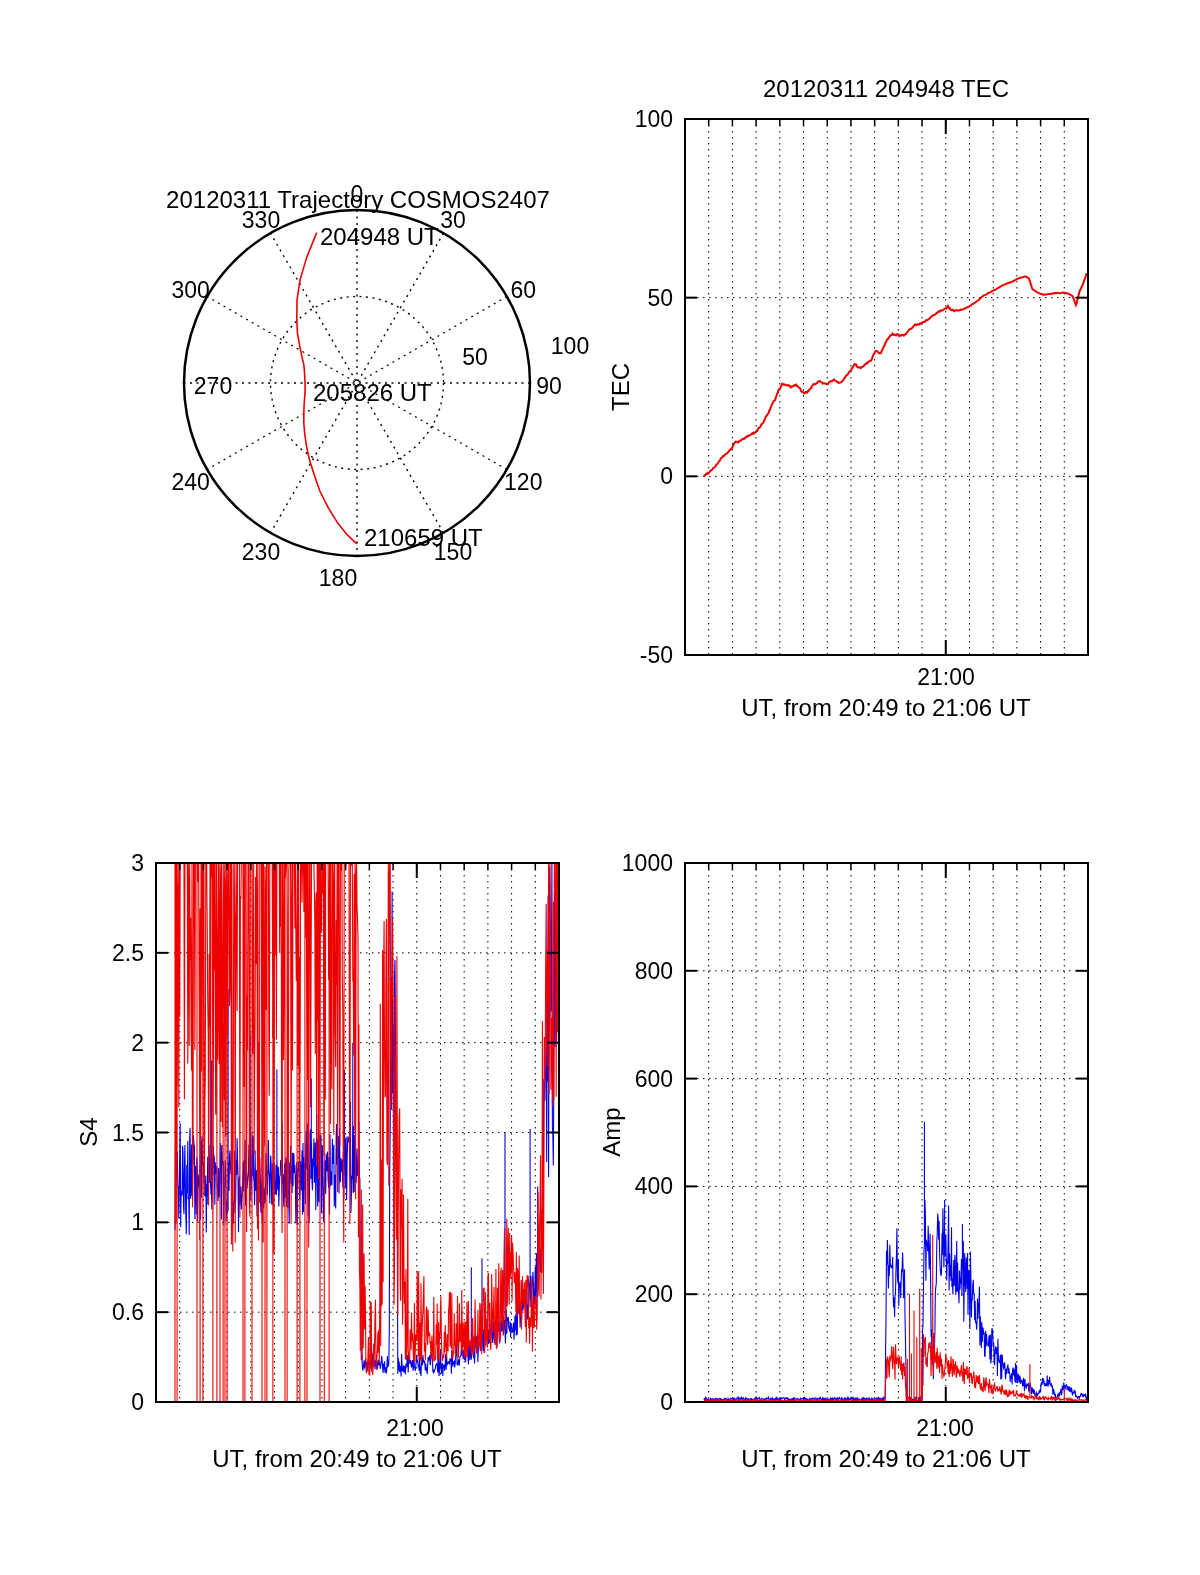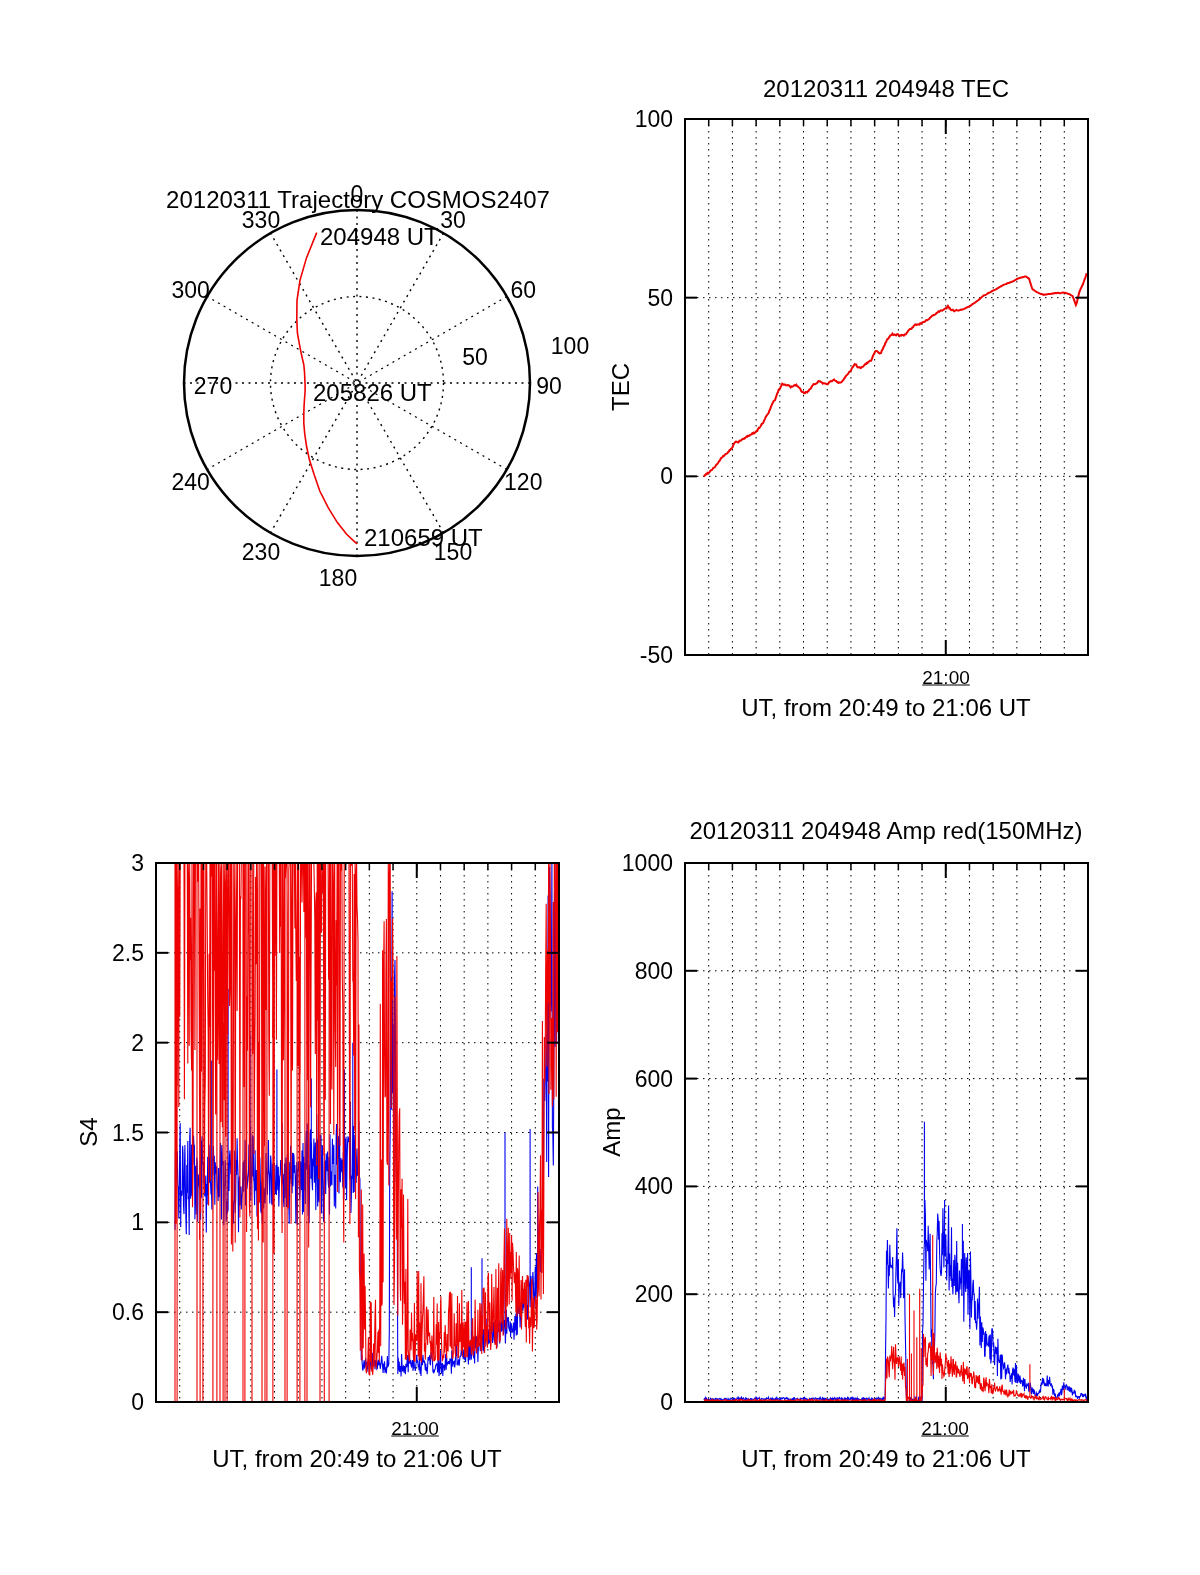--- a/index.html
+++ b/index.html
@@ -3,21 +3,21 @@
 <meta charset="utf-8">
 <style>
   html,body{margin:0;padding:0;background:#fff;}
   #stage{position:relative;width:1200px;height:1575px;background:#ffffff;overflow:hidden;
          font-family:"Liberation Sans","DejaVu Sans",sans-serif;color:#000;}
   #plot-svg{position:absolute;left:0;top:0;}
   .lbl{position:absolute;white-space:nowrap;color:#000;transform:translate(-50%,-50%);
        font-size:24px;line-height:1;}
   .lbl.rot{transform:translate(-50%,-50%) rotate(-90deg);}
   .lbl.ann{transform:translate(0,-50%);font-size:24px;}
-  .lbl.tick{font-size:19px;text-decoration:underline;}
+  .lbl.tick{font-size:23px;}
   .yt{position:absolute;white-space:nowrap;color:#000;font-size:23px;line-height:1;
       text-align:right;transform:translate(0,-50%);}
   .az{position:absolute;white-space:nowrap;color:#000;font-size:23px;line-height:1;
       transform:translate(-50%,-50%);}
 </style>
 </head>
 <body>
 
 <div id="stage">
   <svg id="plot-svg" width="1200" height="1575">
@@ -210,21 +210,20 @@
       </g>
     </svg>
 
   <div style="position:absolute;left:184px;top:210px;width:346px;height:346px;"></div>
   <div style="position:absolute;left:685px;top:119px;width:403px;height:536px;"></div>
   <div style="position:absolute;left:156px;top:863px;width:403px;height:539px;"></div>
   <div style="position:absolute;left:685px;top:863px;width:403px;height:539px;"></div>
 
   <div class="lbl" style="left:358px;top:184px;margin-top:16px;">20120311 Trajectory COSMOS2407</div>
   <div class="lbl" style="left:886px;top:89px;">20120311 204948 TEC</div>
-  <div class="lbl" style="left:886px;top:831px;">20120311 204948 Amp red(150MHz)</div>
 
   <div class="lbl rot" style="left:621px;top:387px;">TEC</div>
   <div class="lbl rot" style="left:89px;top:1132px;">S4</div>
   <div class="lbl rot" style="left:612px;top:1132px;">Amp</div>
 
   <div class="lbl tick" style="left:946px;top:677px;">21:00</div>
   <div class="lbl tick" style="left:415px;top:1428px;">21:00</div>
   <div class="lbl tick" style="left:945px;top:1428px;">21:00</div>
 
   <div class="lbl" style="left:886px;top:708px;">UT, from 20:49 to 21:06 UT</div>

